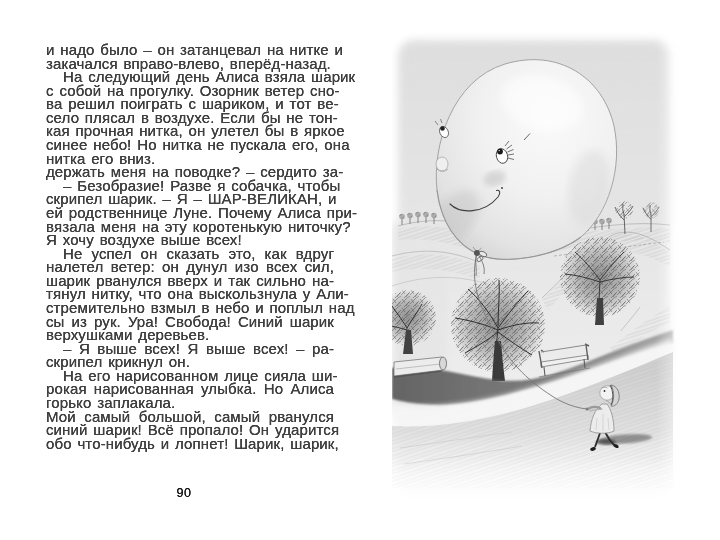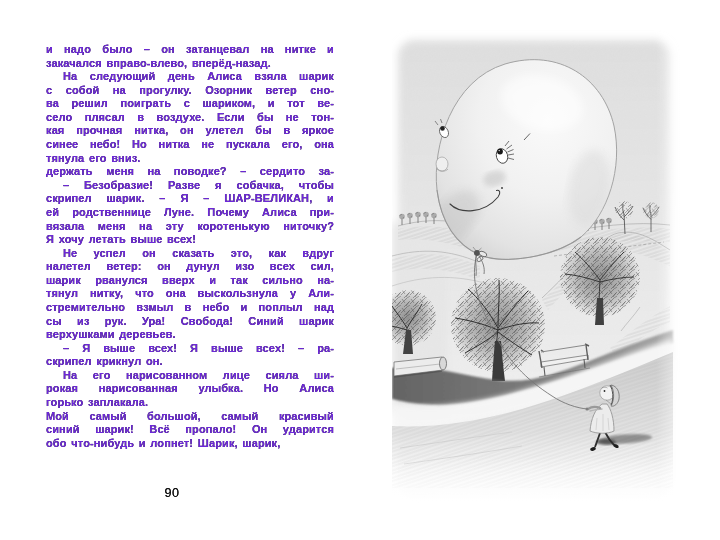--- a/index.html
+++ b/index.html
@@ -1,63 +1,63 @@
 <!DOCTYPE html>
 <html><head>
 <meta charset="utf-8">
 <style>
   html,body{margin:0;padding:0;background:#ffffff;}
   .page{position:relative;width:720px;height:540px;background:#ffffff;overflow:hidden;
         font-family:"Liberation Sans",sans-serif;}
-  .text-column{position:absolute;left:46px;top:43px;width:288px;color:#6d28d9;
-        font-size:11px;font-weight:700;letter-spacing:0.12px;word-spacing:1.5px;
+  .text-column{position:absolute;left:46px;top:43px;width:288px;color:#404040;
+        font-size:15px;font-weight:400;letter-spacing:0.12px;word-spacing:1.5px;
         text-shadow:0 0 0.4px #1a1a1a;}
   .line{height:13.58px;line-height:13.58px;white-space:nowrap;
         text-align:justify;text-align-last:justify;}
   .line.last{text-align-last:left;}
   .line.indent{text-indent:17px;}
-  .page-number{position:absolute;left:32px;top:486px;width:280px;text-align:center;
+  .page-number{position:absolute;left:44px;top:486px;width:280px;text-align:center;
         color:#101010;font-size:12.6px;letter-spacing:0.5px;text-shadow:0 0 0.4px #1a1a1a;}
   .illustration{position:absolute;left:392px;top:28px;width:310px;height:480px;}
   .illustration svg{display:block;width:310px;height:480px;}
 </style>
 </head>
 <body>
 
 <div class="page">
 
   <div class="text-column">
       <div class="line">и надо было – он затанцевал на нитке и</div>
       <div class="line last">закачался вправо-влево, вперёд-назад.</div>
       <div class="line indent">На следующий день Алиса взяла шарик</div>
       <div class="line">с собой на прогулку. Озорник ветер сно-</div>
       <div class="line">ва решил поиграть с шариком, и тот ве-</div>
       <div class="line">село плясал в воздухе. Если бы не тон-</div>
       <div class="line">кая прочная нитка, он улетел бы в яркое</div>
       <div class="line">синее небо! Но нитка не пускала его, она</div>
-      <div class="line last">тянула его вниз.</div>
+      <div class="line last">нитка его вниз.</div>
       <div class="line">держать меня на поводке? – сердито за-</div>
       <div class="line indent">– Безобразие! Разве я собачка, чтобы</div>
       <div class="line">скрипел шарик. – Я – ШАР-ВЕЛИКАН, и</div>
       <div class="line">ей родственнице Луне. Почему Алиса при-</div>
       <div class="line">вязала меня на эту коротенькую ниточку?</div>
-      <div class="line last">Я хочу летать выше всех!</div>
+      <div class="line last">Я хочу воздухе выше всех!</div>
       <div class="line indent">Не успел он сказать это, как вдруг</div>
       <div class="line">налетел ветер: он дунул изо всех сил,</div>
       <div class="line">шарик рванулся вверх и так сильно на-</div>
       <div class="line">тянул нитку, что она выскользнула у Али-</div>
       <div class="line">стремительно взмыл в небо и поплыл над</div>
       <div class="line">сы из рук. Ура! Свобода! Синий шарик</div>
       <div class="line last">верхушками деревьев.</div>
       <div class="line indent">– Я выше всех! Я выше всех! – ра-</div>
       <div class="line last">скрипел крикнул он.</div>
       <div class="line indent">На его нарисованном лице сияла ши-</div>
       <div class="line">рокая нарисованная улыбка. Но Алиса</div>
       <div class="line last">горько заплакала.</div>
-      <div class="line">Мой самый большой, самый красивый</div>
+      <div class="line">Мой самый большой, самый рванулся</div>
       <div class="line">синий шарик! Всё пропало! Он ударится</div>
       <div class="line last">обо что-нибудь и лопнет! Шарик, шарик,</div>
     </div>
 
   <div class="page-number">90</div>
 
   <div class="illustration">
     <svg viewBox="0 0 310 480" xmlns="http://www.w3.org/2000/svg">
       <defs>
         <linearGradient id="washV" x1="0" y1="0" x2="0" y2="1">

